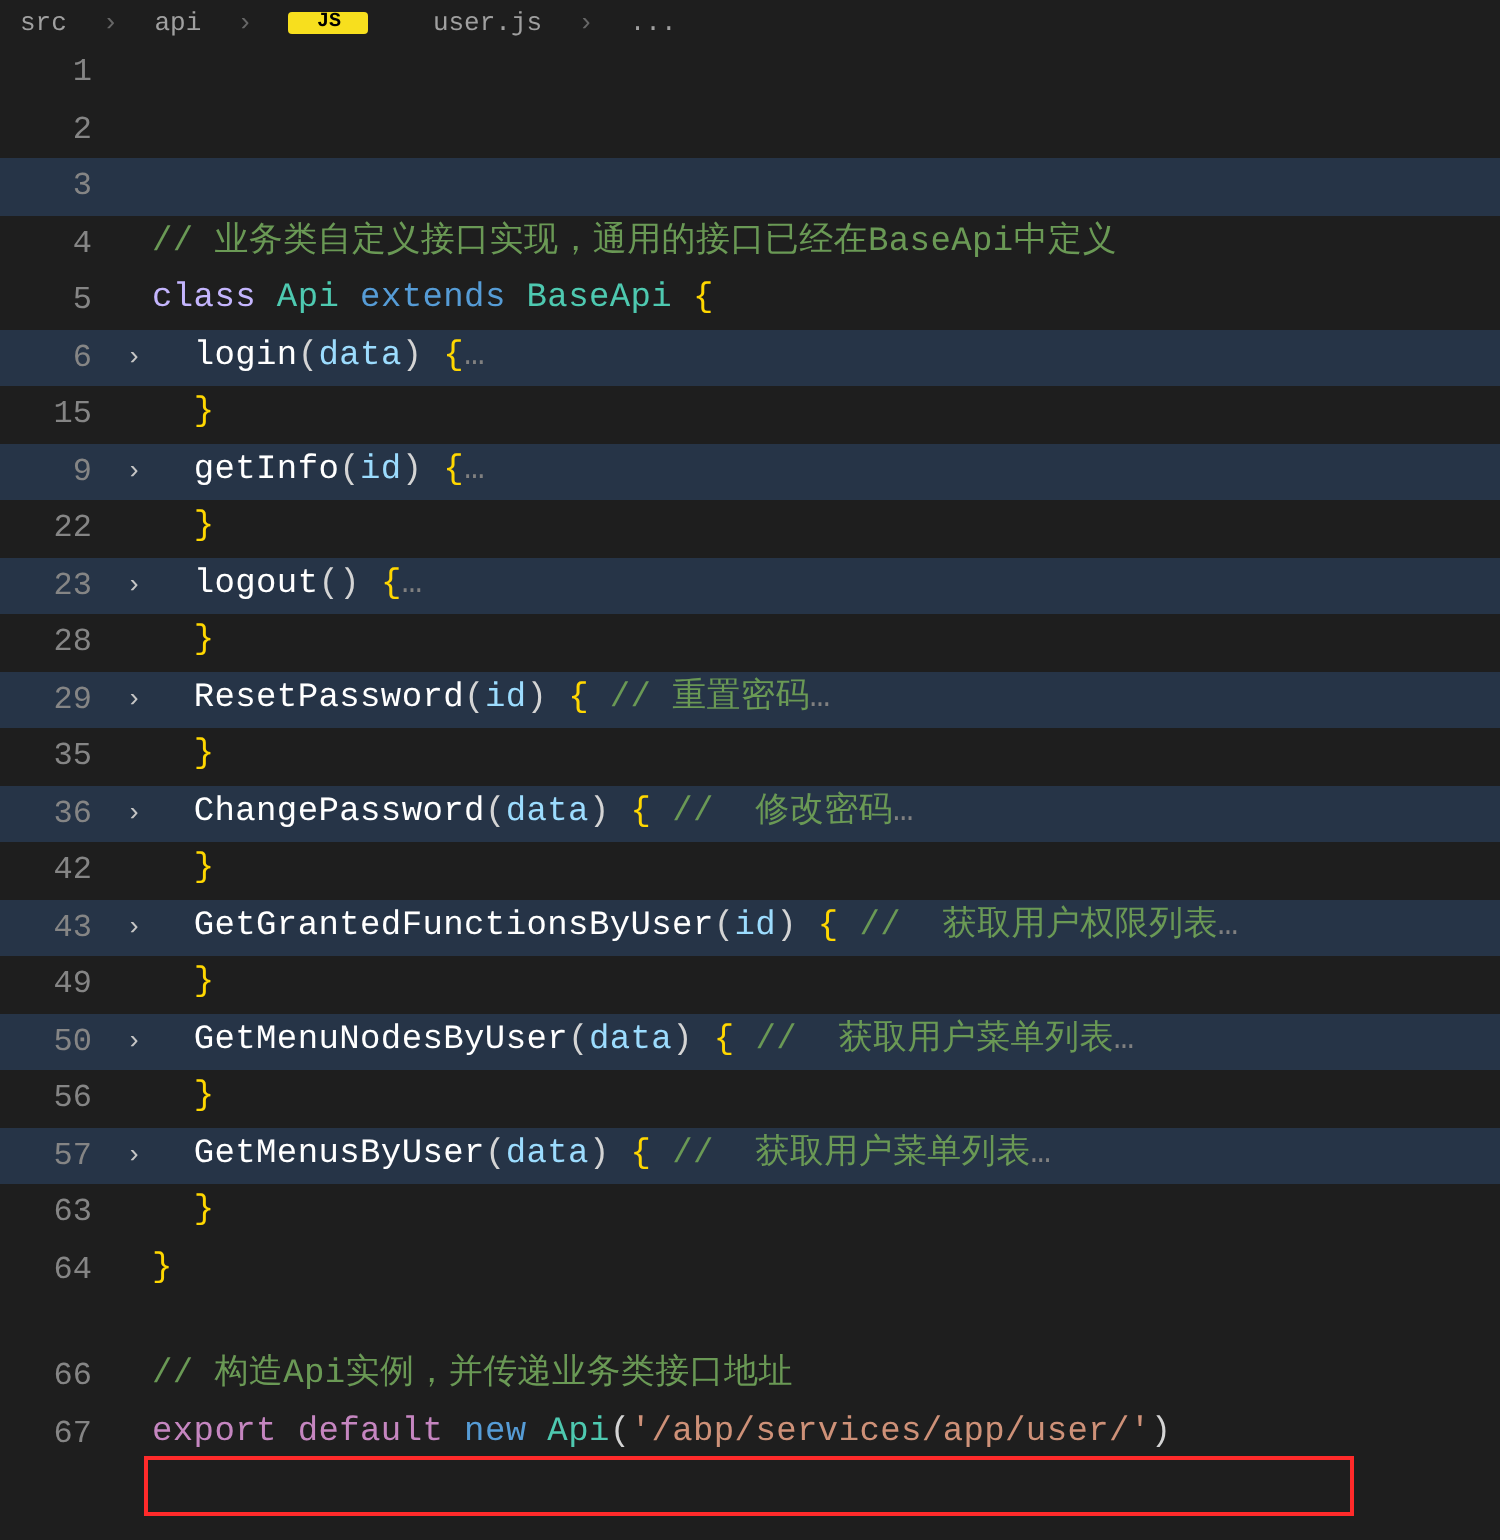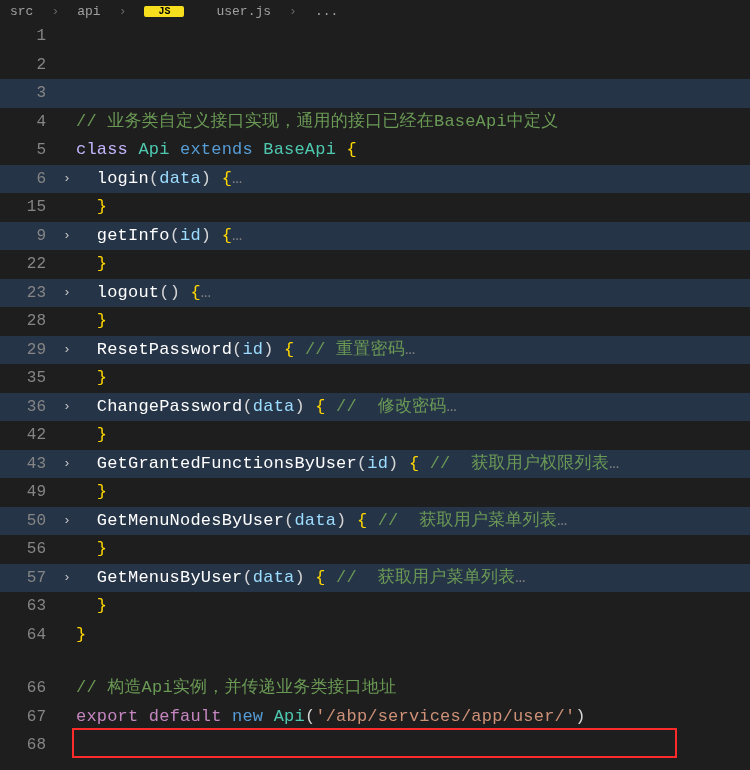--- a/index.html
+++ b/index.html
@@ -245,21 +245,16 @@
     <div class="fold"></div>
     <div class="code"><span class="comment">// 构造Api实例，并传递业务类接口地址</span></div>
   </div>
 
   <div class="line">
     <div class="gutter">67</div>
     <div class="fold"></div>
     <div class="code"><span class="kw-export">export</span> <span class="kw-default">default</span> <span class="kw-new">new</span> <span class="type">Api</span>(<span class="str">'/abp/services/app/user/'</span>)</div>
   </div>
 
-  <div class="line">
-    <div class="gutter">68</div>
-    <div class="fold"></div>
-    <div class="code"></div>
-  </div>
 
 </div>
 
 <div class="highlight-box" style="left:72px; top:728px; width:605px; height:30px;"></div>
 
 </body></html>

